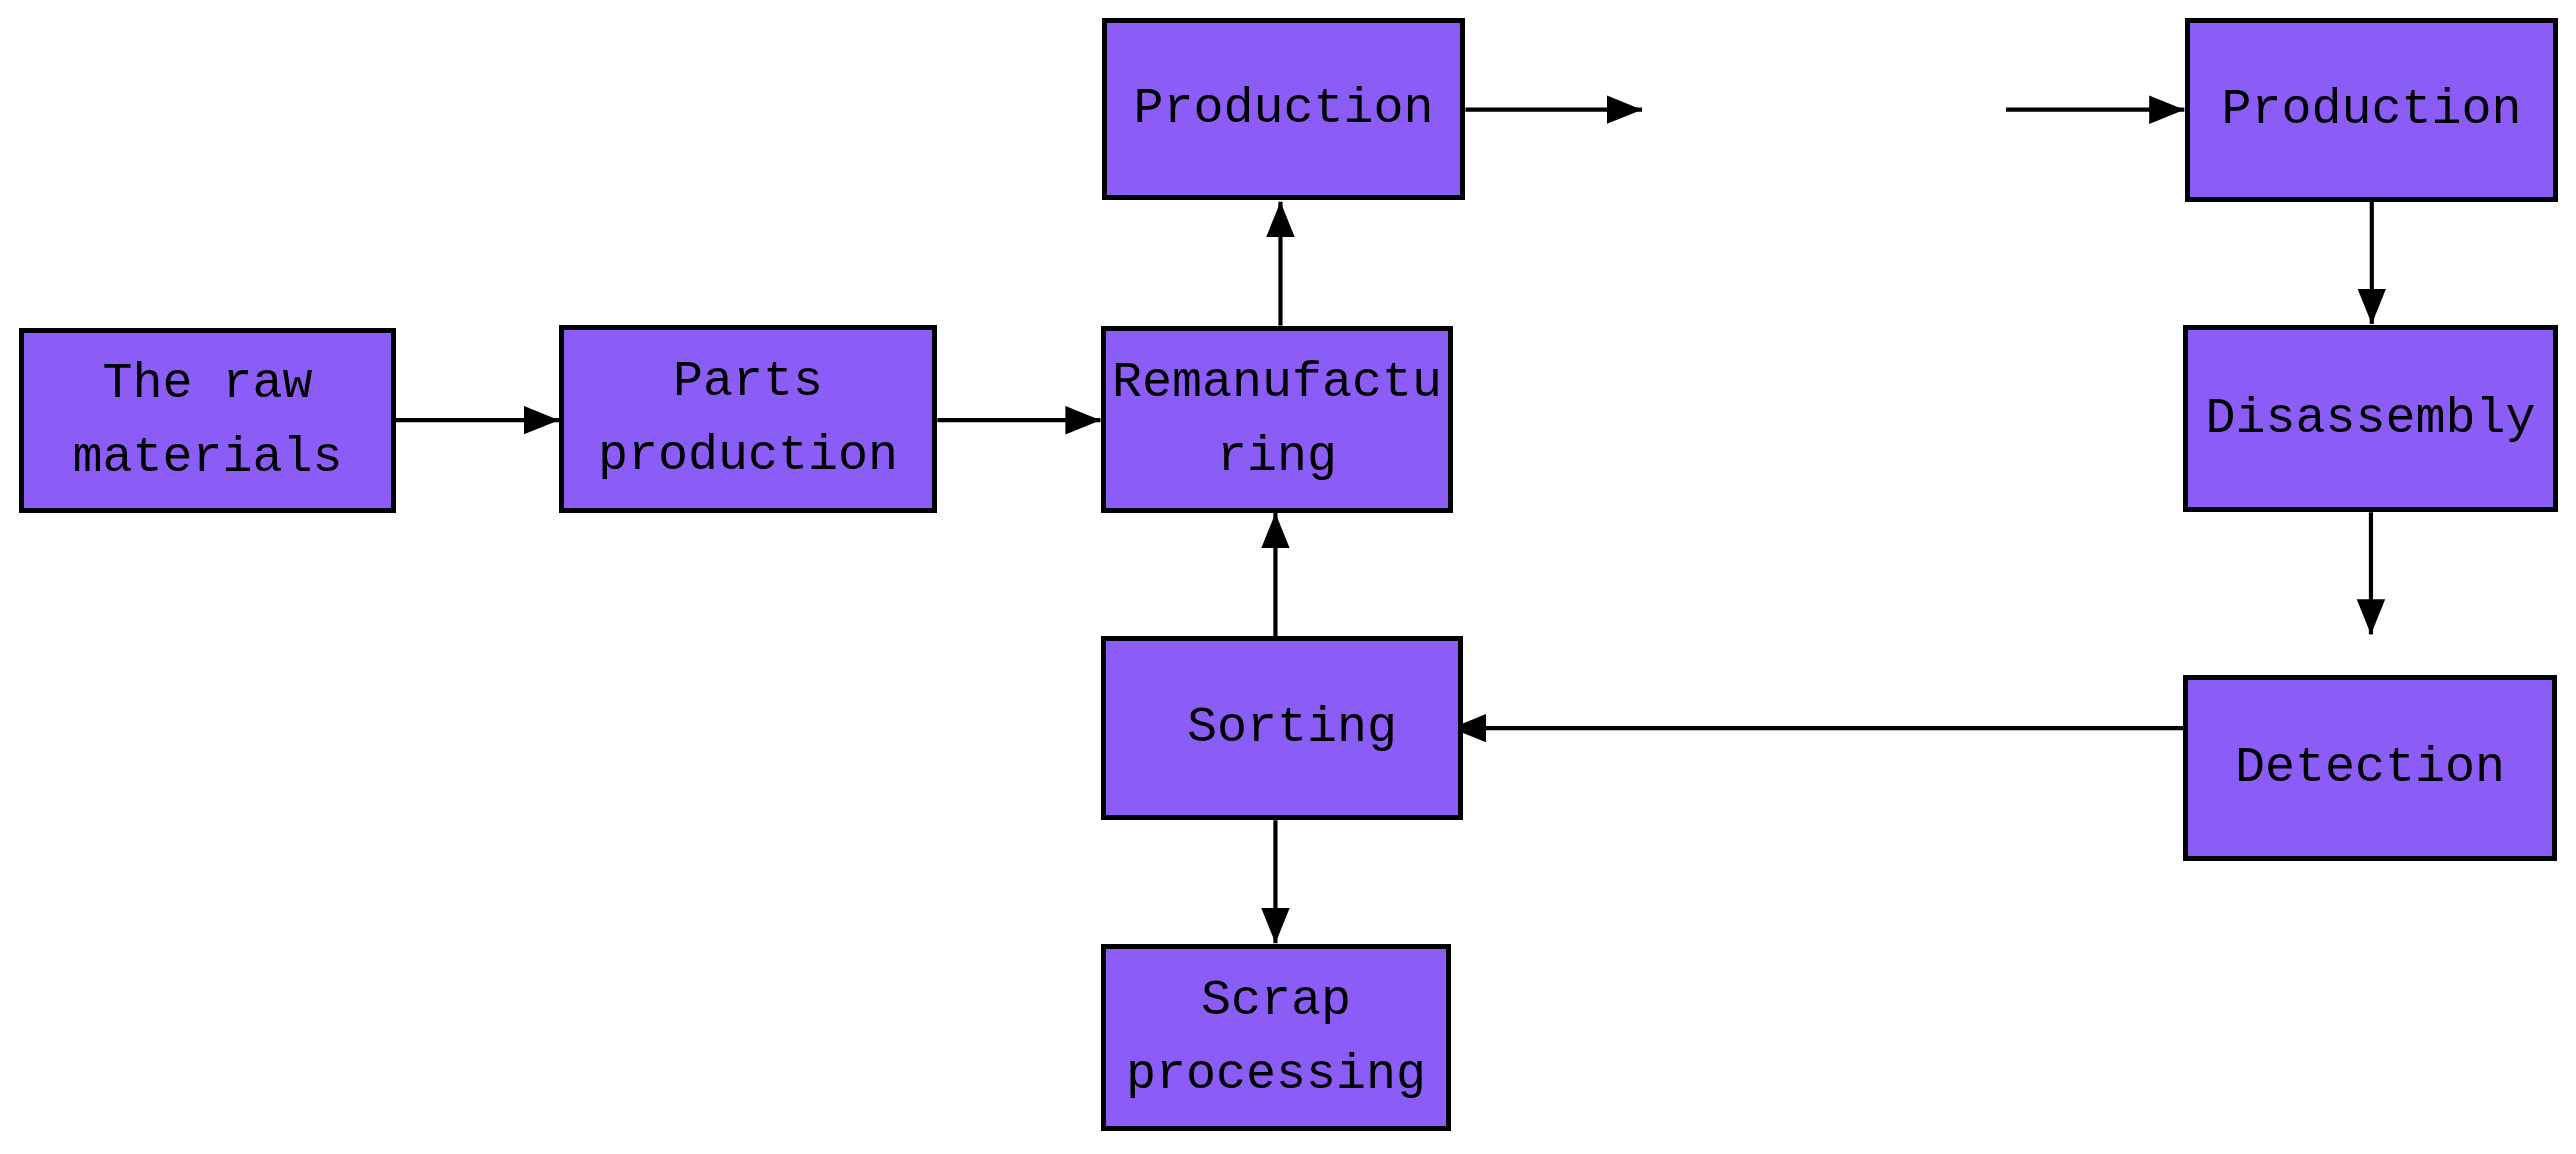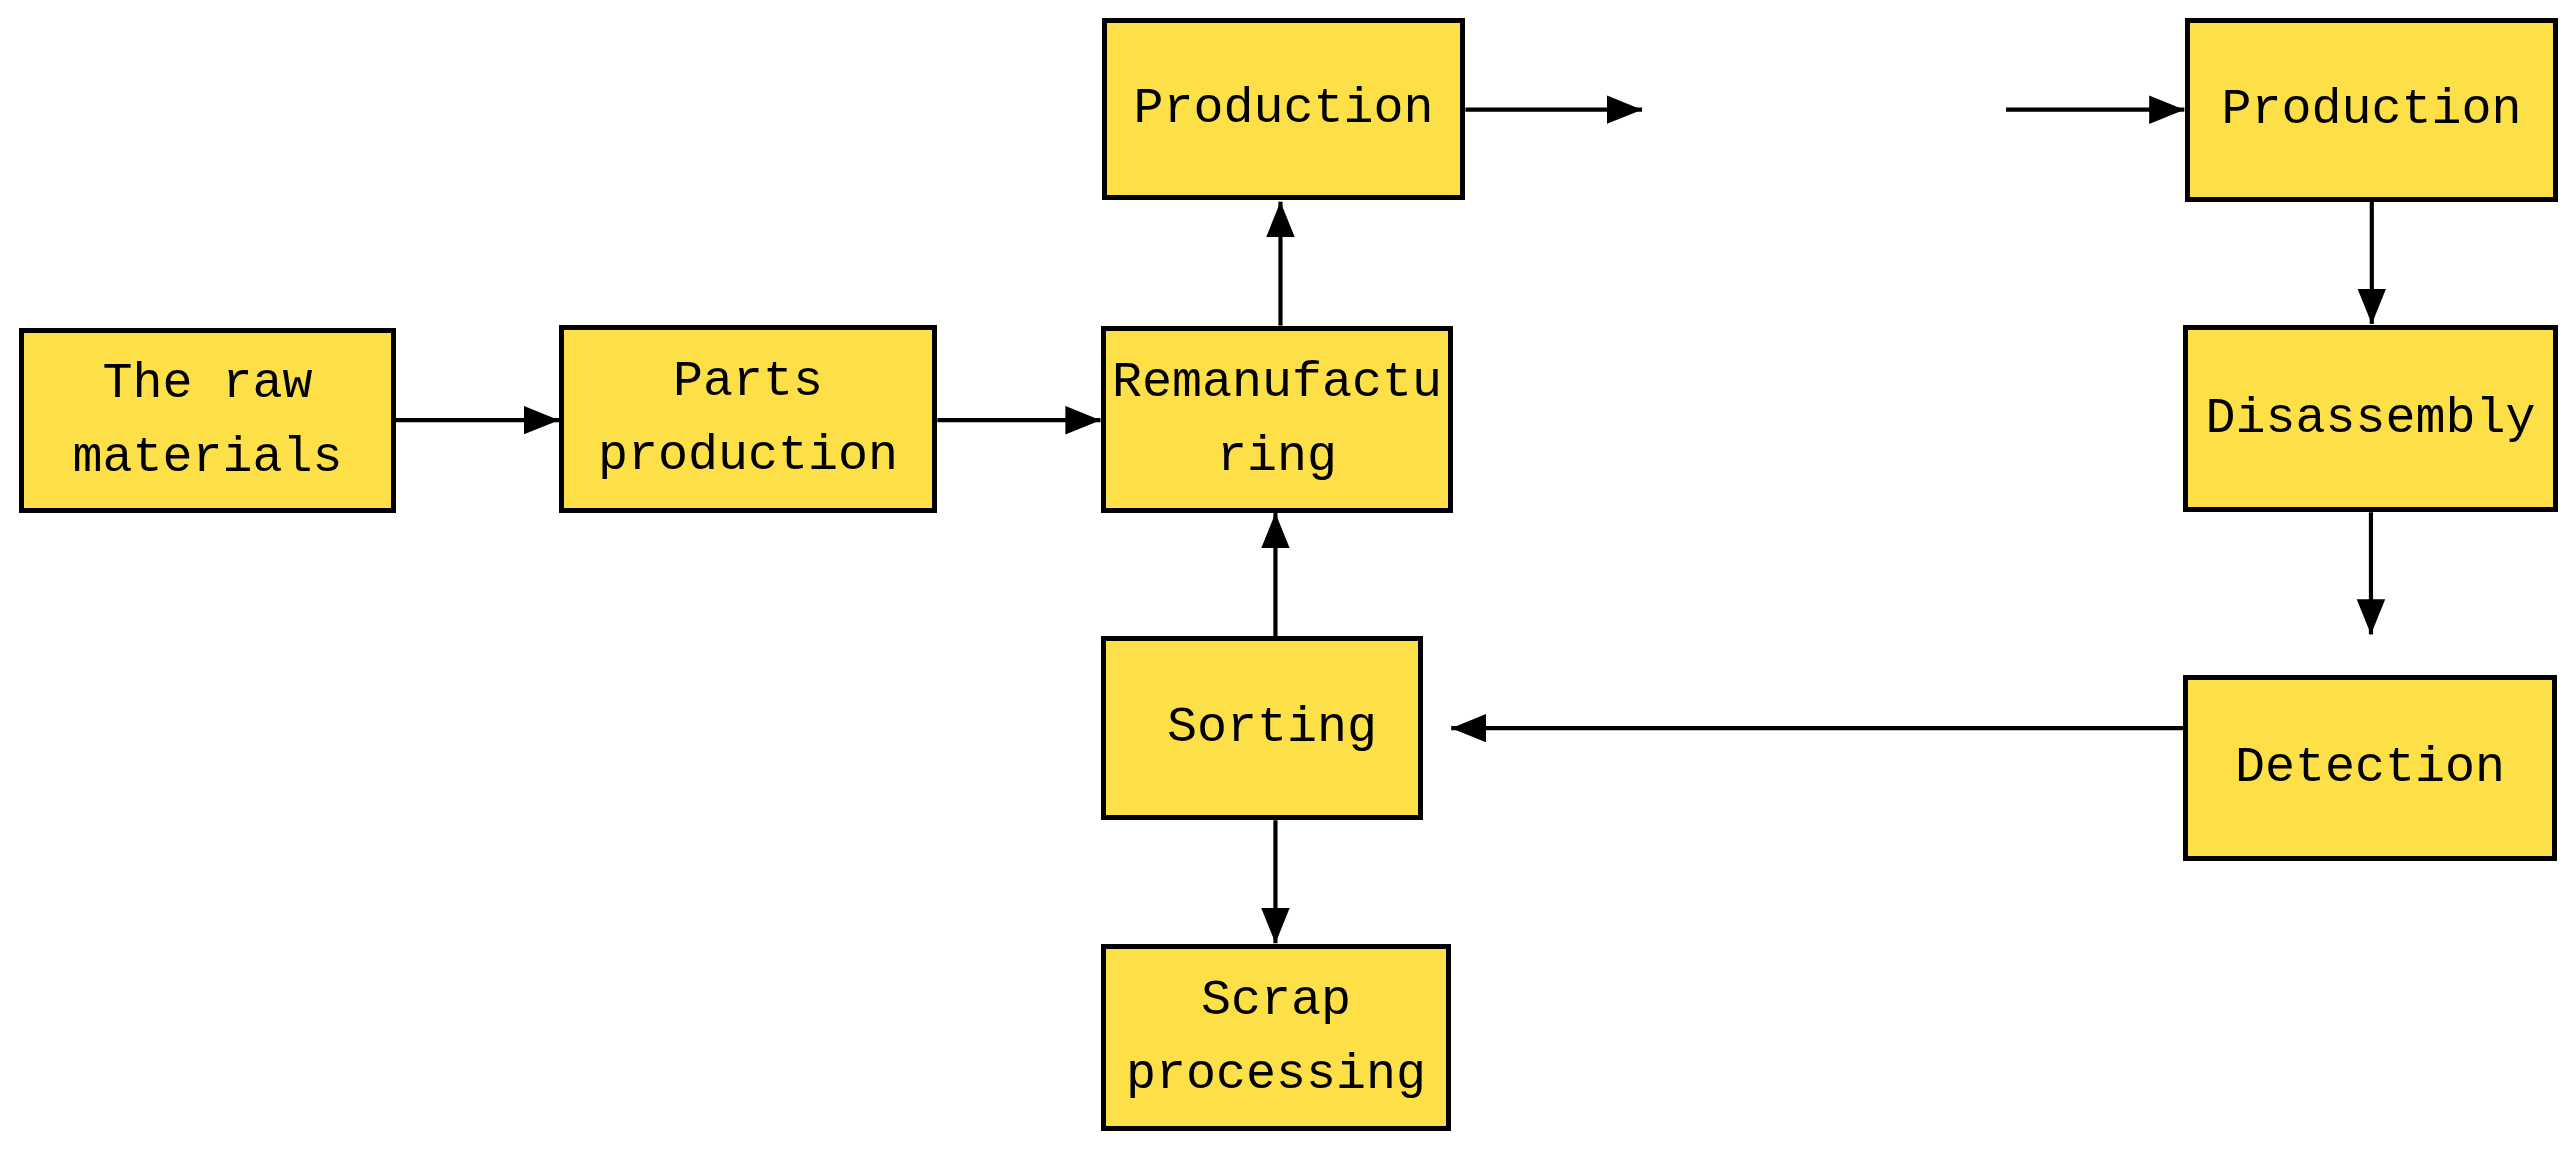--- a/index.html
+++ b/index.html
@@ -22,41 +22,41 @@
     height: 1155px;
   }
   #connectors line {
     stroke: #000000;
     stroke-width: 5;
   }
   .node {
     position: absolute;
     box-sizing: border-box;
     border: 5px solid #000000;
-    background: #fde047;
+    background: #8b5cf6;
     color: #000000;
     font-family: "Liberation Mono", "DejaVu Sans Mono", monospace;
     font-size: 50px;
     line-height: 74px;
     display: flex;
     align-items: center;
     justify-content: center;
     text-align: center;
     white-space: pre-line;
   }
   
   #n-raw        { left: 19px;   top: 328px;  width: 377px; height: 185px; }
   #n-parts      { left: 559px;  top: 325px;  width: 378px; height: 188px; }
   #n-reman      { left: 1101px; top: 326px;  width: 352px; height: 187px; }
   #n-production { left: 1102px; top: 18.4px;   width: 363px; height: 182px; }
   #n-consumers  { left: 1643px; top: 18.4px;   width: 363px; height: 182px; }
   #n-recycling  { left: 2185px; top: 17.6px;   width: 373px; height: 184px; }
   #n-disassembly{ left: 2183px; top: 325px;  width: 375px; height: 187px; }
   #n-detection  { left: 2183px; top: 635px;  width: 374px; height: 186px; margin-top: 40px; }
-  #n-sorting    { left: 1101px; top: 636px;  width: 322px; height: 184px; padding-left: 20px; }
+  #n-sorting    { left: 1101px; top: 636px;  width: 362px; height: 184px; padding-left: 20px; }
   #n-scrap      { left: 1101px; top: 944px; width: 350px; height: 187px; }
 </style>
 </head>
 <body>
 
 <div id="canvas">
 
   <svg id="connectors" viewBox="0 0 3078 1380" xmlns="http://www.w3.org/2000/svg">
     <defs>
       <marker id="ah" markerUnits="userSpaceOnUse" markerWidth="44" markerHeight="36" refX="42" refY="17" orient="auto">

